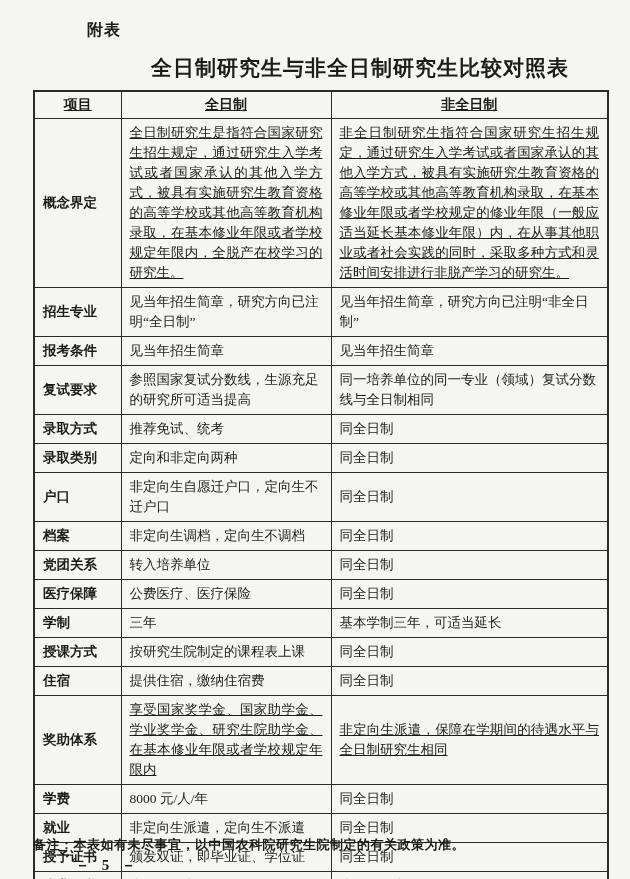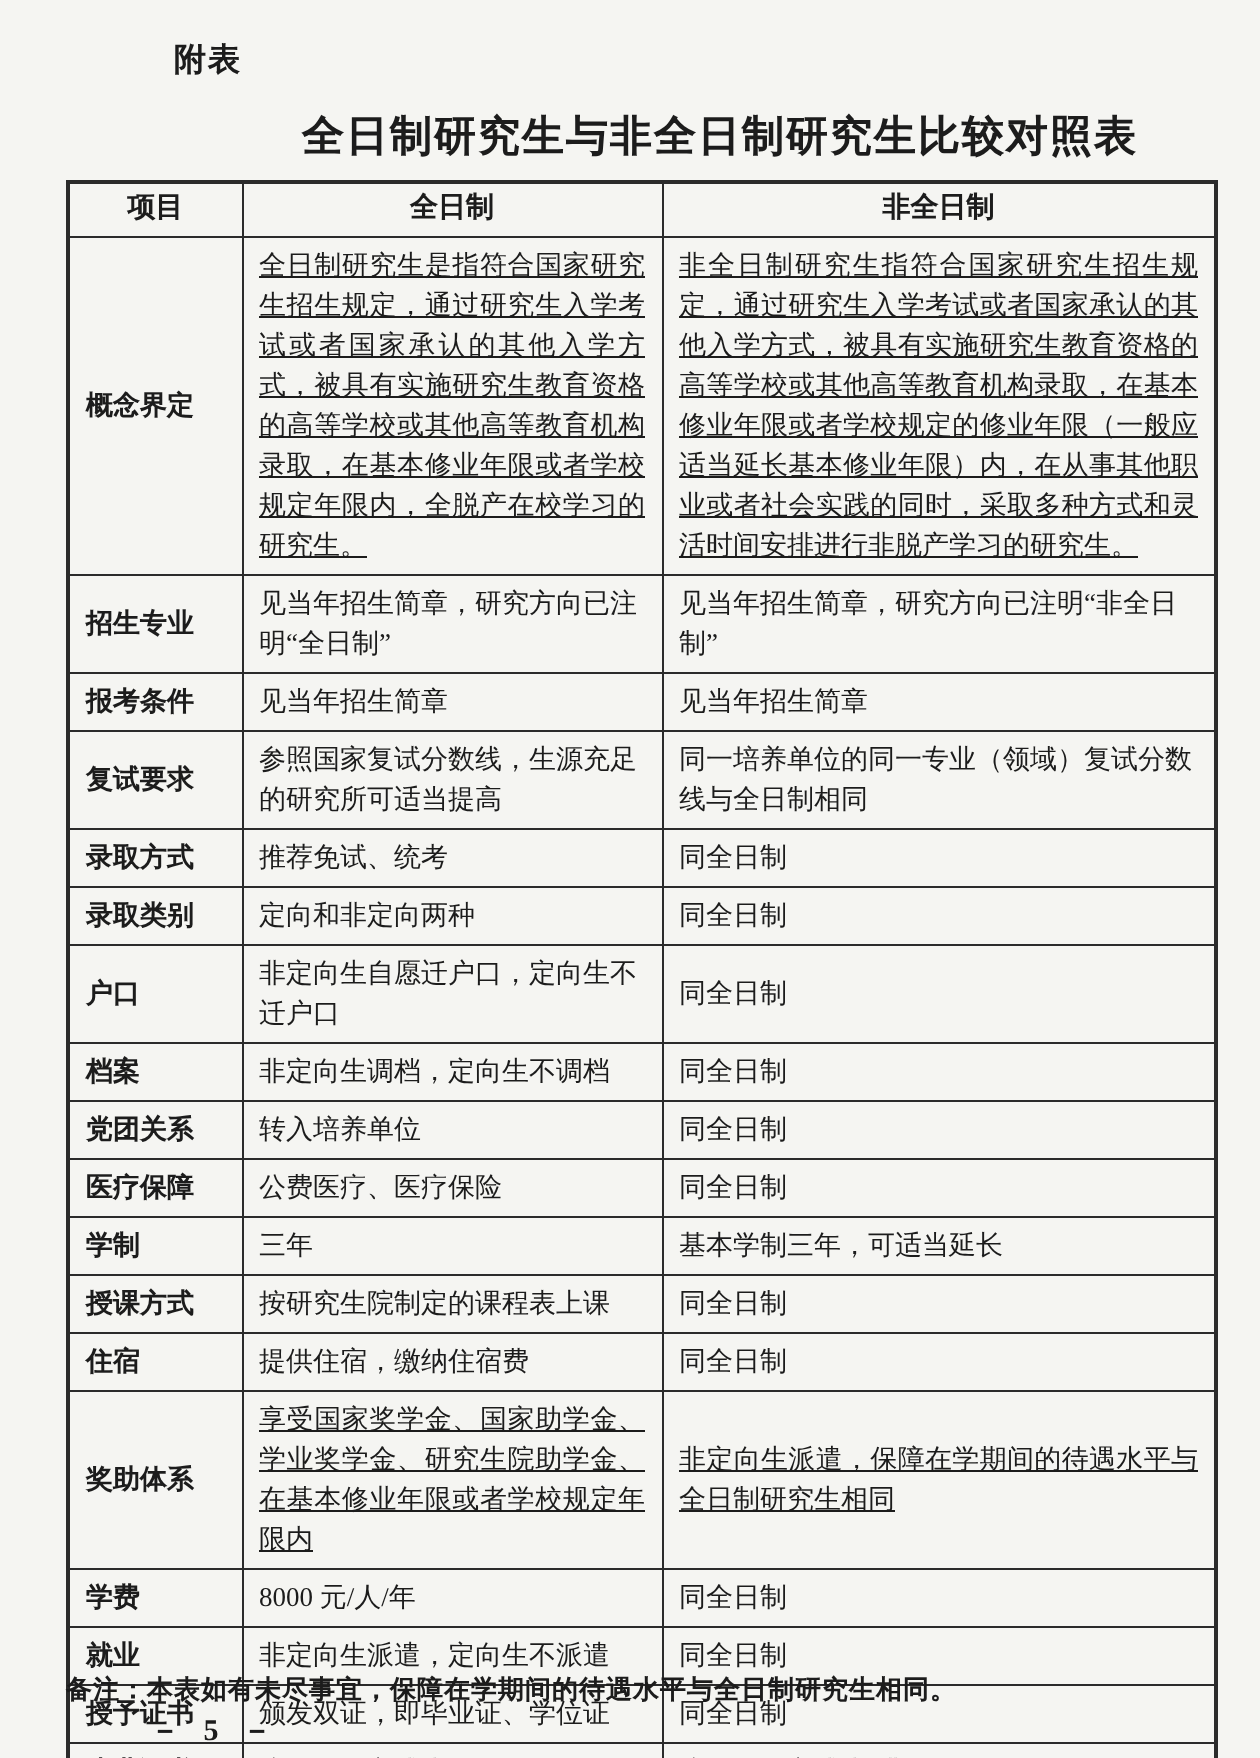--- a/index.html
+++ b/index.html
@@ -55,20 +55,21 @@
     padding: 4px 8px;
     vertical-align: middle;
     word-break: break-all;
   }
   table.cmp { border: 2px solid #2b2b2b; }
   table.cmp th {
     font-weight: 700;
     text-align: center;
     padding: 3px 4px;
     font-size: 14px;
+    text-decoration: underline;
   }
   td.item {
     font-weight: 700;
     text-align: left;
     font-size: 14px;
     padding: 4px 4px;
   }
   td.para {
     text-align: justify;
     line-height: 21px;
@@ -202,17 +203,17 @@
         <td>同全日制</td>
       </tr>
       <tr>
         <td class="item">毕业证书</td>
         <td>注明学习方式为“全日制”</td>
         <td>注明学习方式为“非全日制”</td>
       </tr>
     </tbody>
   </table>
 
-  <div class="footnote">备注：本表如有未尽事宜，保障在学期间的待遇水平与全日制研究生相同。</div>
+  <div class="footnote">备注：本表如有未尽事宜，以中国农科院研究生院制定的有关政策为准。</div>
 
   <div class="page-number">－ 5 －</div>
 
 </div>
 
 </body></html>

